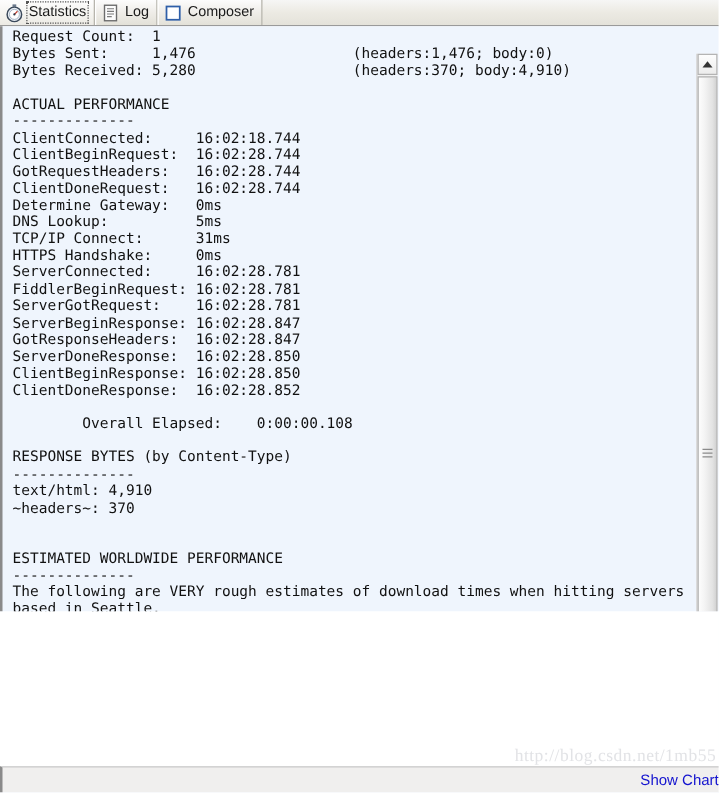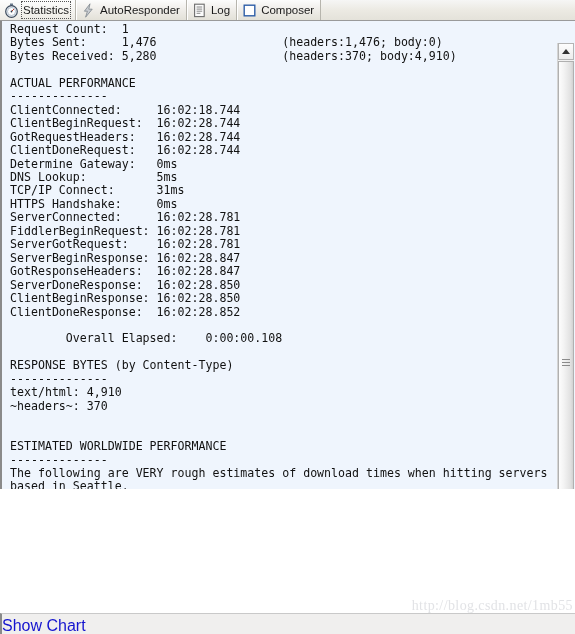--- a/index.html
+++ b/index.html
@@ -149,23 +149,23 @@
     height: 21px;
     background: #f0efee;
     border-top: 1px solid #c9c9c9;
     box-sizing: border-box;
     border-left: 2px solid #8a8a8a;
   }
   #showchart {
     position: absolute;
     left: 0; right: 0;
     top: 3px;
-    text-align: left;
+    text-align: right;
     font-family: "Liberation Sans", sans-serif;
-    font-size: 16px;
+    font-size: 12px;
     color: #1414cf;
     text-decoration: none;
     cursor: pointer;
   }
 
   
   #watermark {
     position: absolute;
     right: 2px;
     top: 598px;
@@ -190,28 +190,20 @@
         <circle cx="7.5" cy="8.5" r="5.8" fill="#e9eef4" stroke="#3c4a5c" stroke-width="1.2"></circle>
         <circle cx="7.5" cy="8.5" r="4" fill="#ffffff" stroke="#8fa0b4" stroke-width="0.6"></circle>
         <line x1="7.5" y1="8.5" x2="10" y2="6" stroke="#c0392b" stroke-width="1"></line>
         <circle cx="7.5" cy="8.5" r="0.9" fill="#2c3847"></circle>
       </svg>
     </span>
     <span class="tab-label">Statistics</span>
   </div>
 
 
-  <div class="tab">
-    <span class="tabicon">
-      <svg width="15" height="15" viewBox="0 0 15 15">
-        <polygon points="9,0.8 3.4,8.2 6.4,8.2 4.6,14.2 11.2,6.2 7.8,6.2" fill="#c9cdd2" stroke="#7d858d" stroke-width="0.8" stroke-linejoin="round"></polygon>
-      </svg>
-    </span>
-    <span class="tab-label">AutoResponder</span>
-  </div>
 
 
   <div class="tab">
     <span class="tabicon">
       <svg width="15" height="15" viewBox="0 0 15 15">
         <rect x="2.6" y="1.2" width="9.6" height="12.4" fill="#fcfcfc" stroke="#6c6c6c" stroke-width="1.1"></rect>
         <line x1="4.6" y1="4" x2="10.2" y2="4" stroke="#7a7a7a" stroke-width="0.9"></line>
         <line x1="4.6" y1="6.1" x2="10.2" y2="6.1" stroke="#7a7a7a" stroke-width="0.9"></line>
         <line x1="4.6" y1="8.2" x2="10.2" y2="8.2" stroke="#7a7a7a" stroke-width="0.9"></line>
         <line x1="4.6" y1="10.3" x2="8.4" y2="10.3" stroke="#7a7a7a" stroke-width="0.9"></line>

